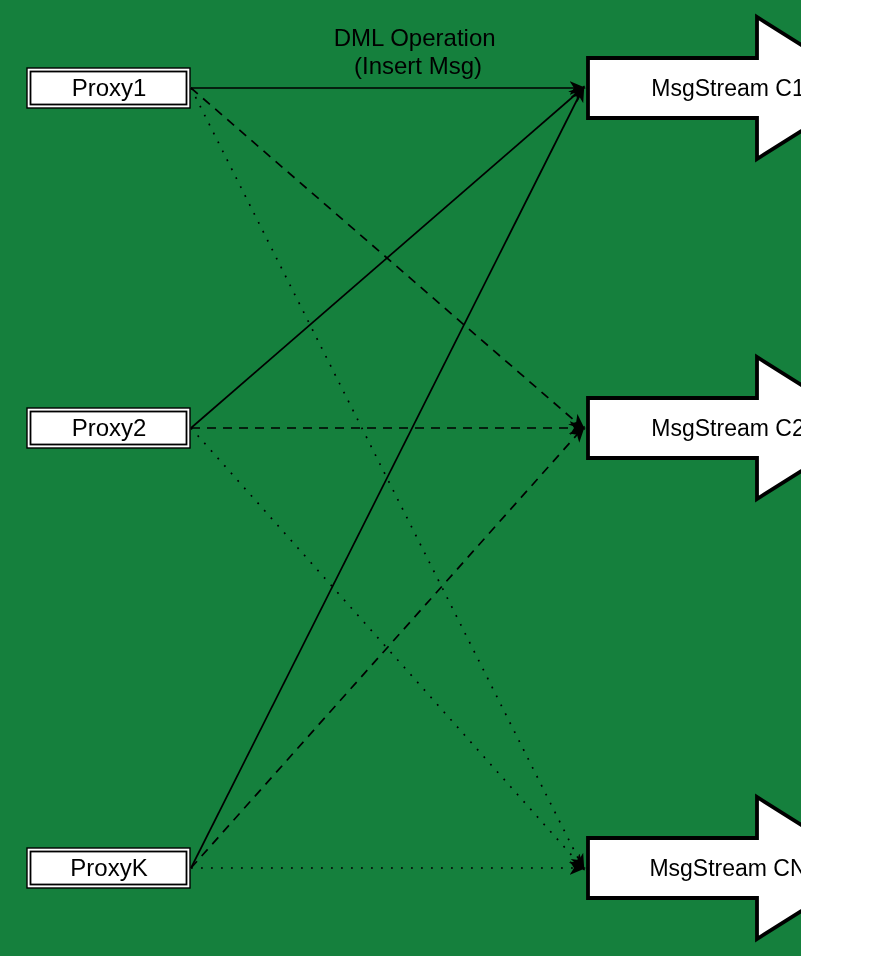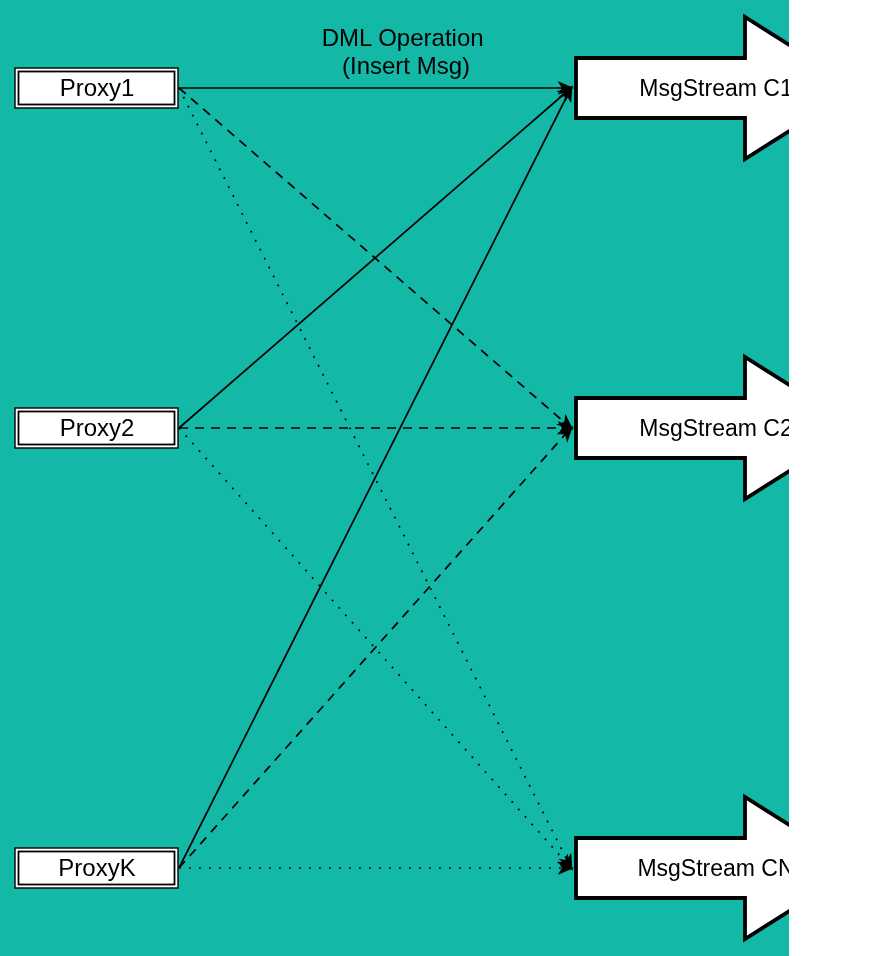--- a/index.html
+++ b/index.html
@@ -4,22 +4,23 @@
 <style>
   html, body {
     margin: 0;
     padding: 0;
     background: #ffffff;
   }
   .canvas-wrap {
     width: 789px;
     height: 956px;
     position: relative;
-    background: #14b8a6;
+    background: #15803d;
     overflow: hidden;
+    padding-left: 12px;
   }
   svg { display: block; }
 
   .conn {
     stroke: #000000;
     stroke-width: 1.7;
     fill: none;
   }
   .conn.solid  { stroke-dasharray: none; }
   .conn.dashed { stroke-dasharray: 9 7; }

